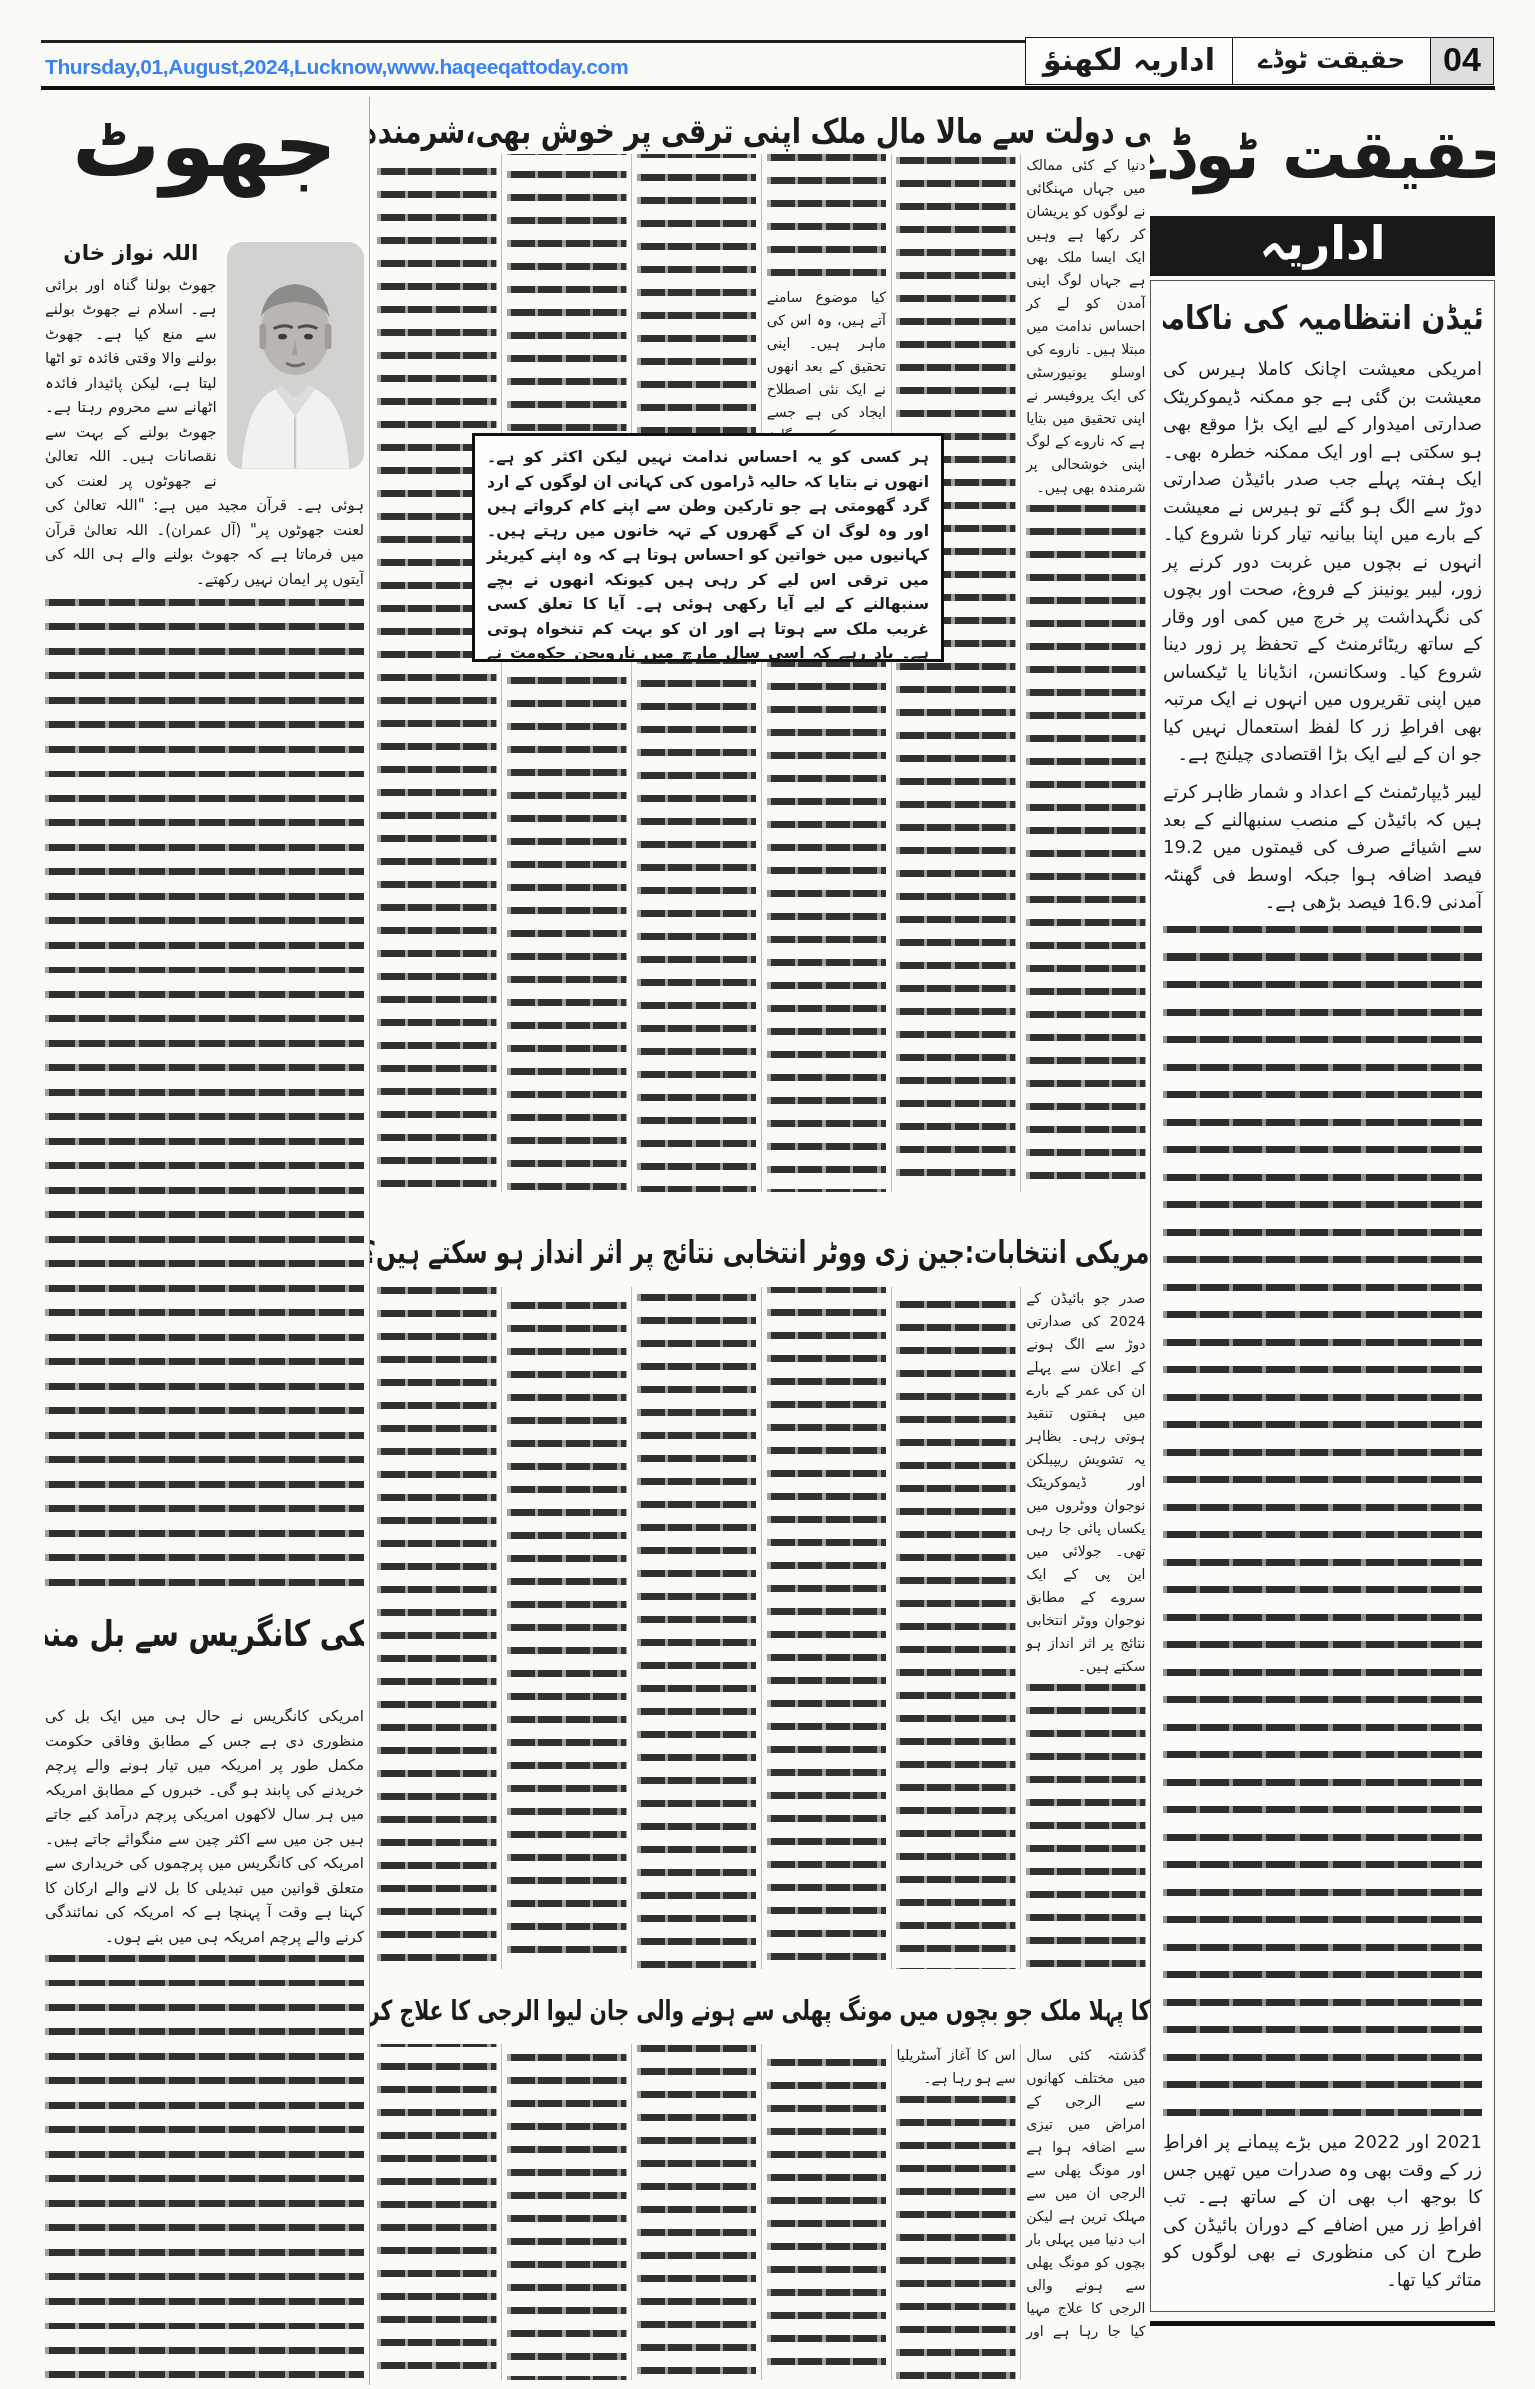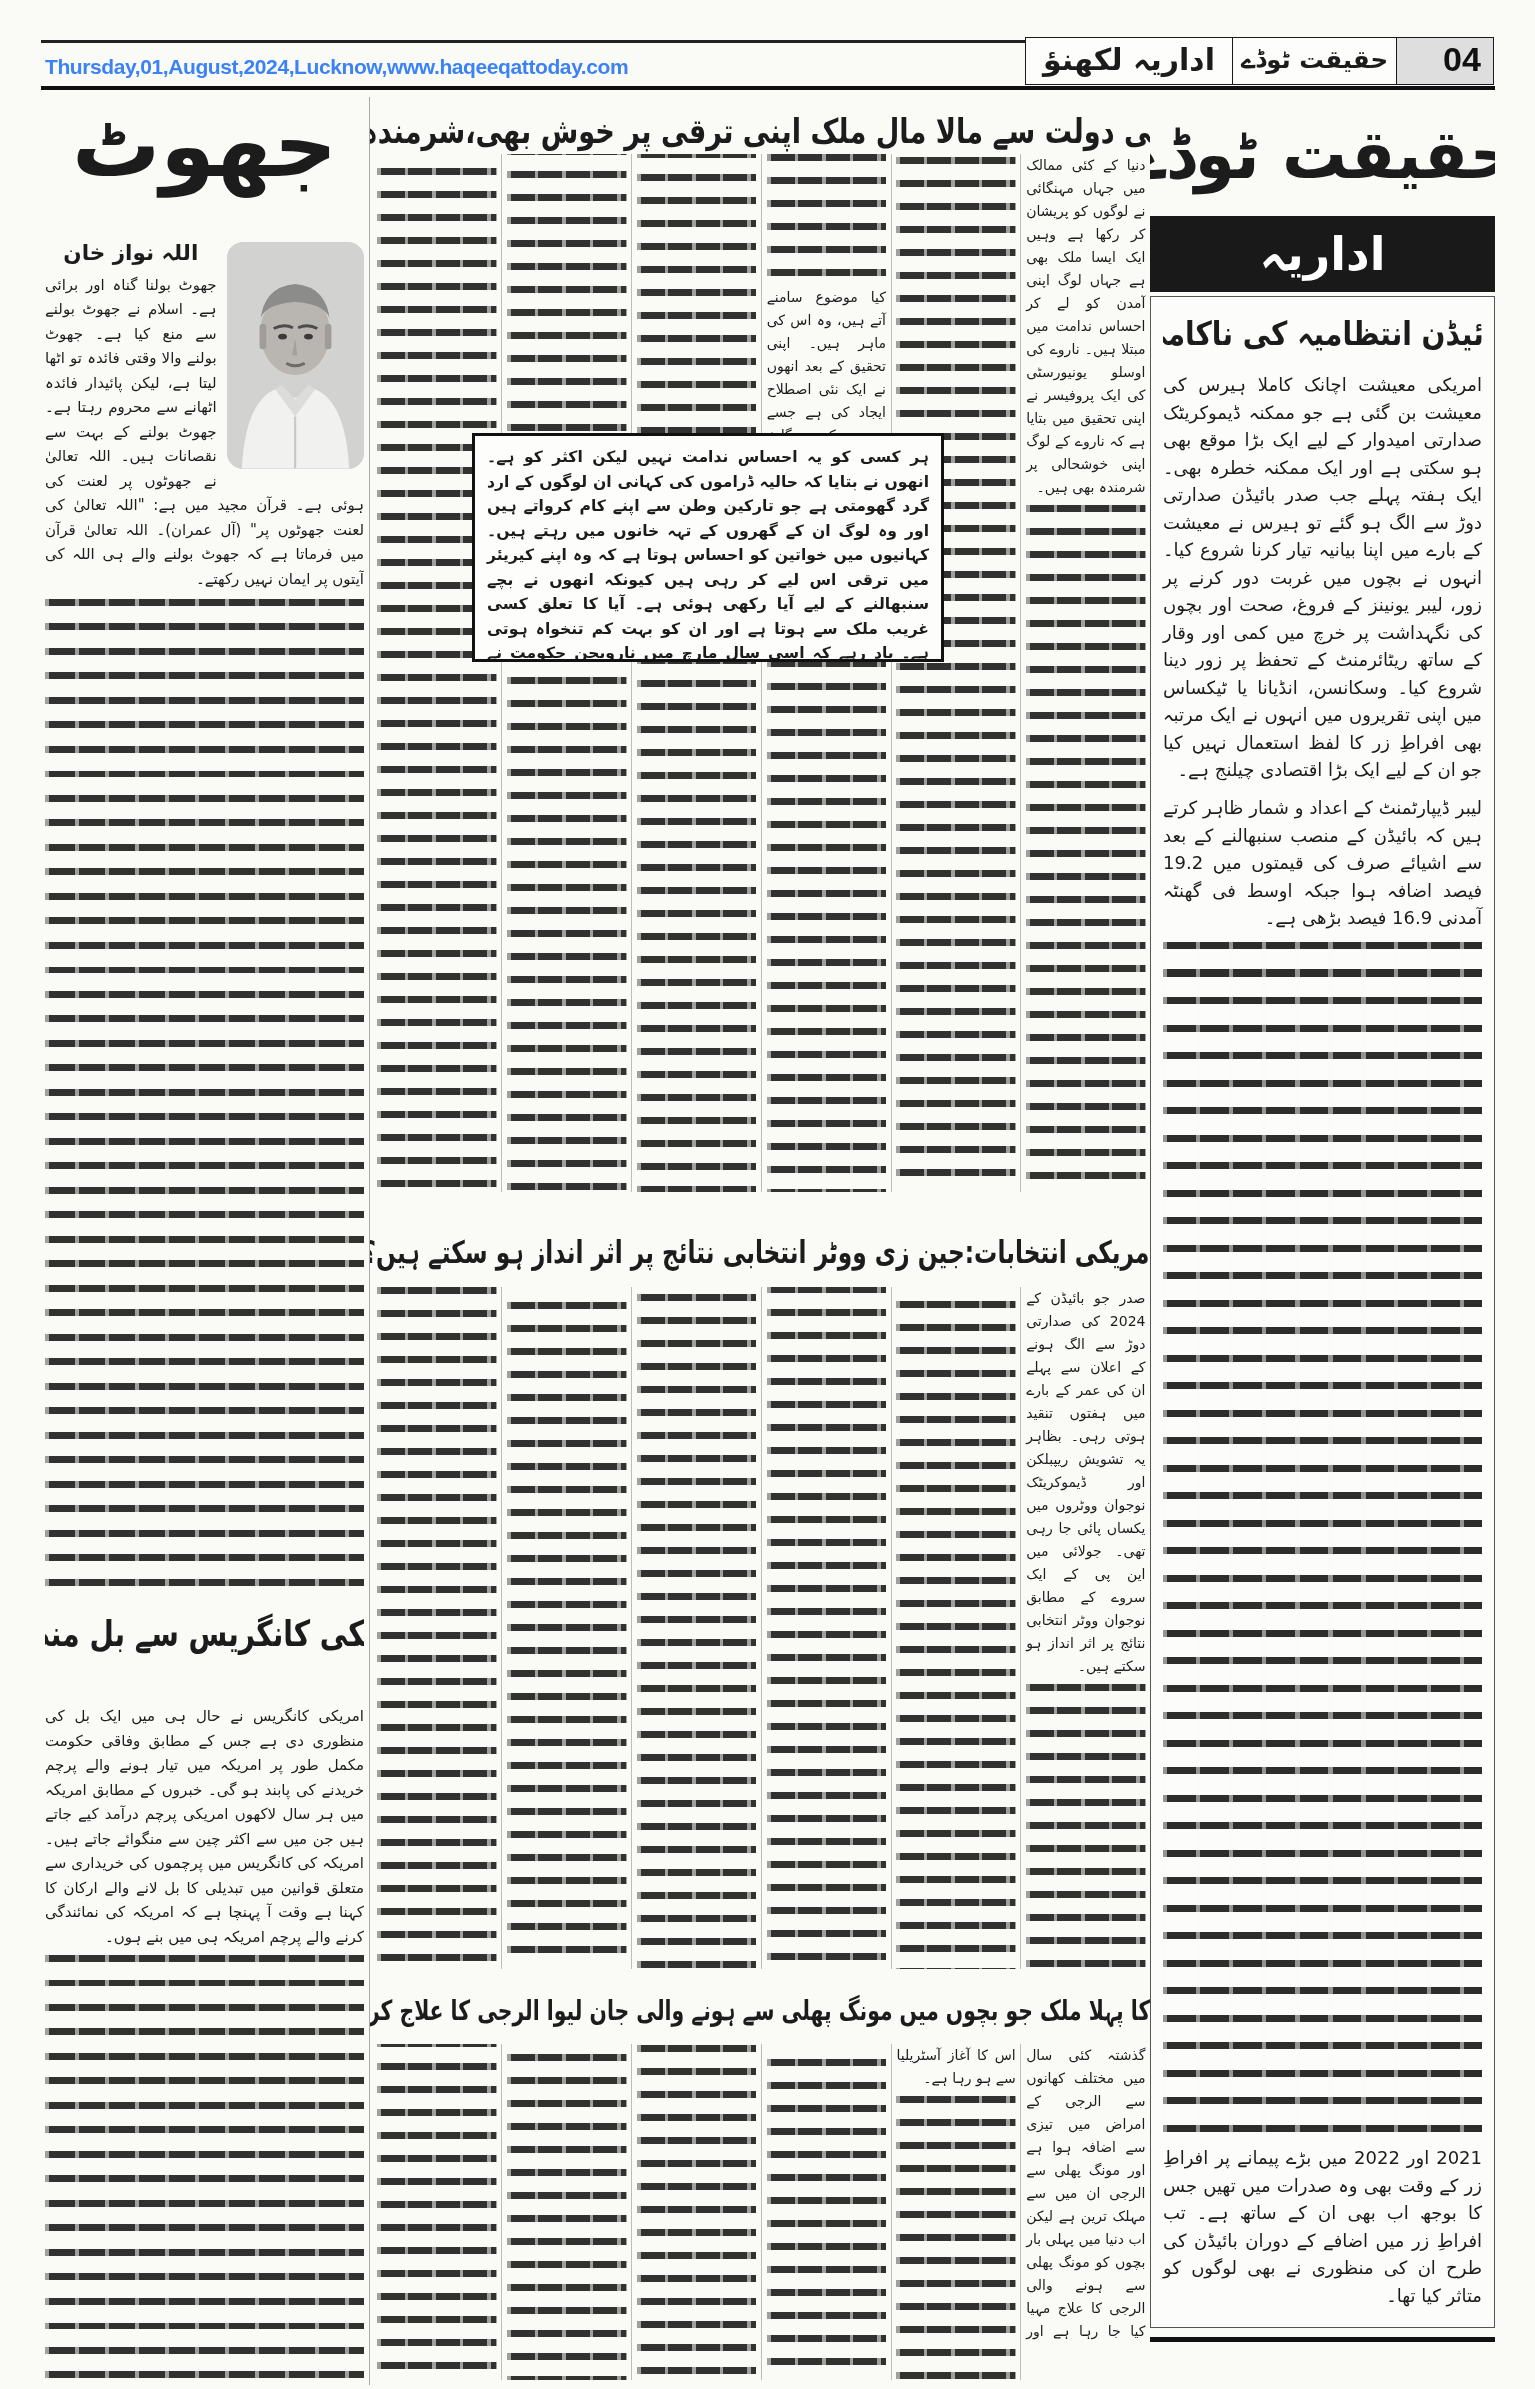--- a/index.html
+++ b/index.html
@@ -22,21 +22,21 @@
     letter-spacing:-0.4px;color:#3b82f6;
   }
   .header-box{
     left:1025px;top:37px;width:469px;height:48px;box-sizing:border-box;
     border:1.5px solid #1a1a1a;display:flex;background:#fdfdfb;
   }
   .hb-left{width:206px;text-align:center;font-weight:bold;font-size:30px;line-height:43px;overflow:hidden;}
   .hb-mid{flex:1;text-align:center;font-weight:bold;font-size:24.5px;line-height:43px;border-left:1.5px solid #1a1a1a;overflow:hidden;}
   .hb-badge{
     width:62px;text-align:center;background:#dedede;border-left:1.5px solid #1a1a1a;
-    font-family:"Liberation Sans",sans-serif;font-weight:bold;font-size:34px;line-height:43px;color:#111;padding-left:34px;
+    font-family:"Liberation Sans",sans-serif;font-weight:bold;font-size:34px;line-height:43px;color:#111;
   }
   .rule-thick{left:41px;top:86px;width:1454px;height:3.7px;background:#111;}
 
   
   .greek{
     width:100%;
     background-image:
       repeating-linear-gradient(90deg, rgba(250,250,247,0.55) 0 3.7px, rgba(0,0,0,0) 3.7px 27.5px),
       repeating-linear-gradient(180deg, #31312f 0 6.7px, rgba(0,0,0,0) 6.7px 23px);
   }
@@ -95,22 +95,22 @@
     font-size:15.6px;line-height:24.5px;font-weight:bold;text-align:justify;z-index:5;
   }
 
   
   .right-zone{left:1150px;top:98px;width:345px;}
   .masthead-title{
     height:113px;display:flex;align-items:center;justify-content:center;overflow:hidden;
   }
   .masthead-title span{font-size:68px;font-weight:bold;white-space:nowrap;transform:scaleX(0.95);}
   .banner{
-    height:76px;margin-top:4.5px;background:#191919;color:#ffffff;
-    display:flex;align-items:center;justify-content:center;overflow:hidden;
+    height:60px;margin-top:4.5px;background:#191919;color:#ffffff;
+    display:flex;align-items:flex-start;justify-content:center;overflow:hidden;
   }
   .banner span{font-size:46px;font-weight:bold;}
   .ed-box{
     margin-top:4.5px;height:2032px;box-sizing:border-box;border:1.5px solid #555;
     background:#fcfcfa;padding:7.4px 12px;overflow:hidden;
     display:flex;flex-direction:column;
     font-size:18px;line-height:27.5px;text-align:justify;
   }
   .ed-head{display:flex;align-items:center;justify-content:center;overflow:hidden;height:58px;margin-bottom:9px;}
   .ed-head span{font-size:33px;font-weight:bold;transform:scaleX(0.85);white-space:nowrap;}

